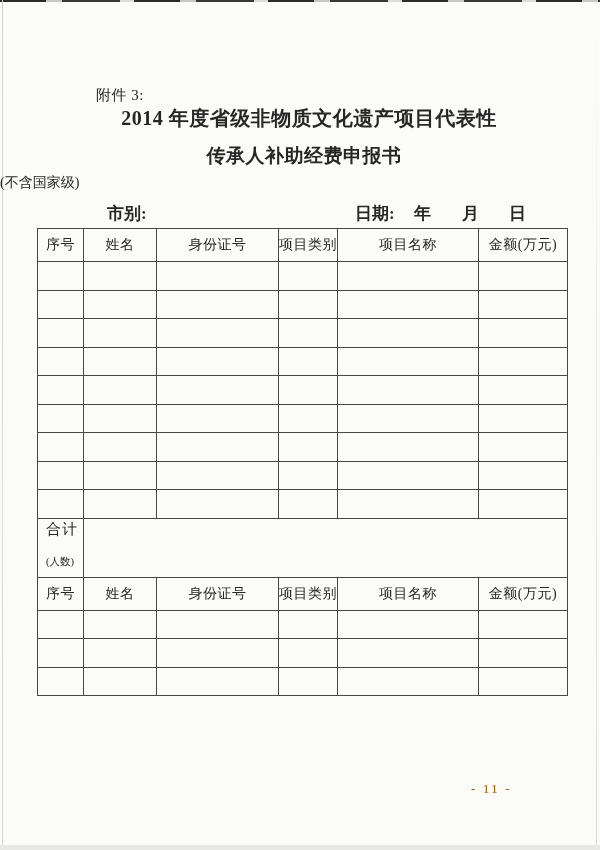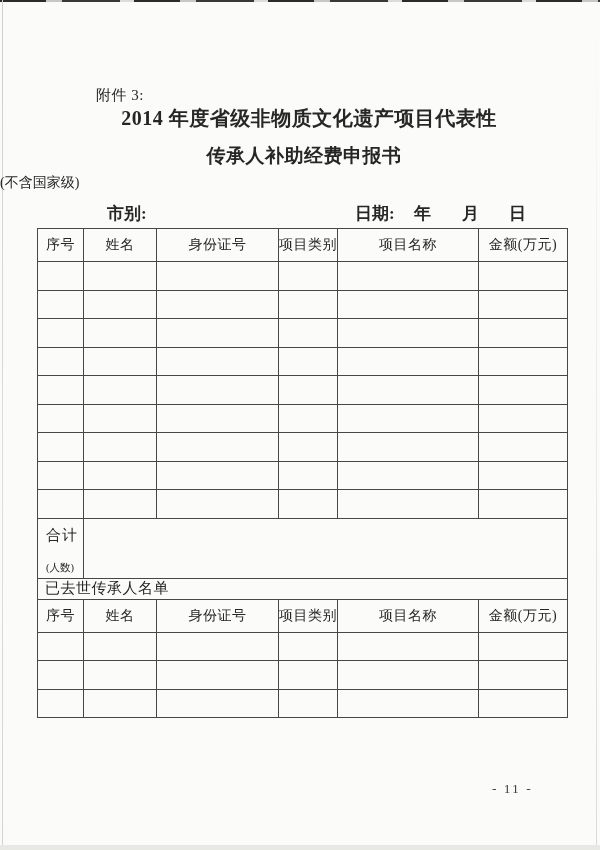--- a/index.html
+++ b/index.html
@@ -69,31 +69,31 @@
     font-weight: normal;
     overflow: hidden;
   }
   tr.hrow th {
     height: 33px; font-size: 14px; vertical-align: middle;
     letter-spacing: .5px;
   }
   tr.empty-row td { height: 28.5px; }
   tr.total-row td { height: 59px; vertical-align: top; }
   td.total-cell {
-    padding: 7px 2px 3px 8px;
+    padding: 1px 2px 3px 8px;
   }
   .total-label { font-size: 15px; letter-spacing: 1px; }
   .total-sublabel { font-size: 10.5px; margin-top: 16px; letter-spacing: 0; }
   tr.section-row td {
     height: 21px; font-size: 15px; text-align: left;
     padding-left: 7px; vertical-align: middle; letter-spacing: .5px;
   }
   .pagenum {
     position: absolute; left: 471px; top: 781px;
-    font-size: 13.5px; letter-spacing: 2px; color: #404040; margin-left: 21px;
+    font-size: 13.5px; letter-spacing: 2px; color: #a16207;
   }
 </style>
 </head>
 <body>
 
 <div class="paper">
   <div class="edge-top"></div>
   <div class="edge-left"></div>
   <div class="edge-right"></div>
   <div class="edge-bottom"></div>
@@ -204,23 +204,20 @@
           <td></td>
         </tr>
       </tbody>
     <tbody>
       <tr class="total-row">
         <td class="total-cell">
           <div class="total-label">合计</div>
           <div class="total-sublabel">(人数)</div>
         </td>
         <td colspan="5"></td>
-      </tr>
-      <tr class="section-row">
-        <td colspan="6">已去世传承人名单</td>
       </tr>
       <tr class="hrow">
         <th>序号</th>
         <th>姓名</th>
         <th>身份证号</th>
         <th>项目类别</th>
         <th>项目名称</th>
         <th>金额(万元)</th>
       </tr>
     </tbody>

